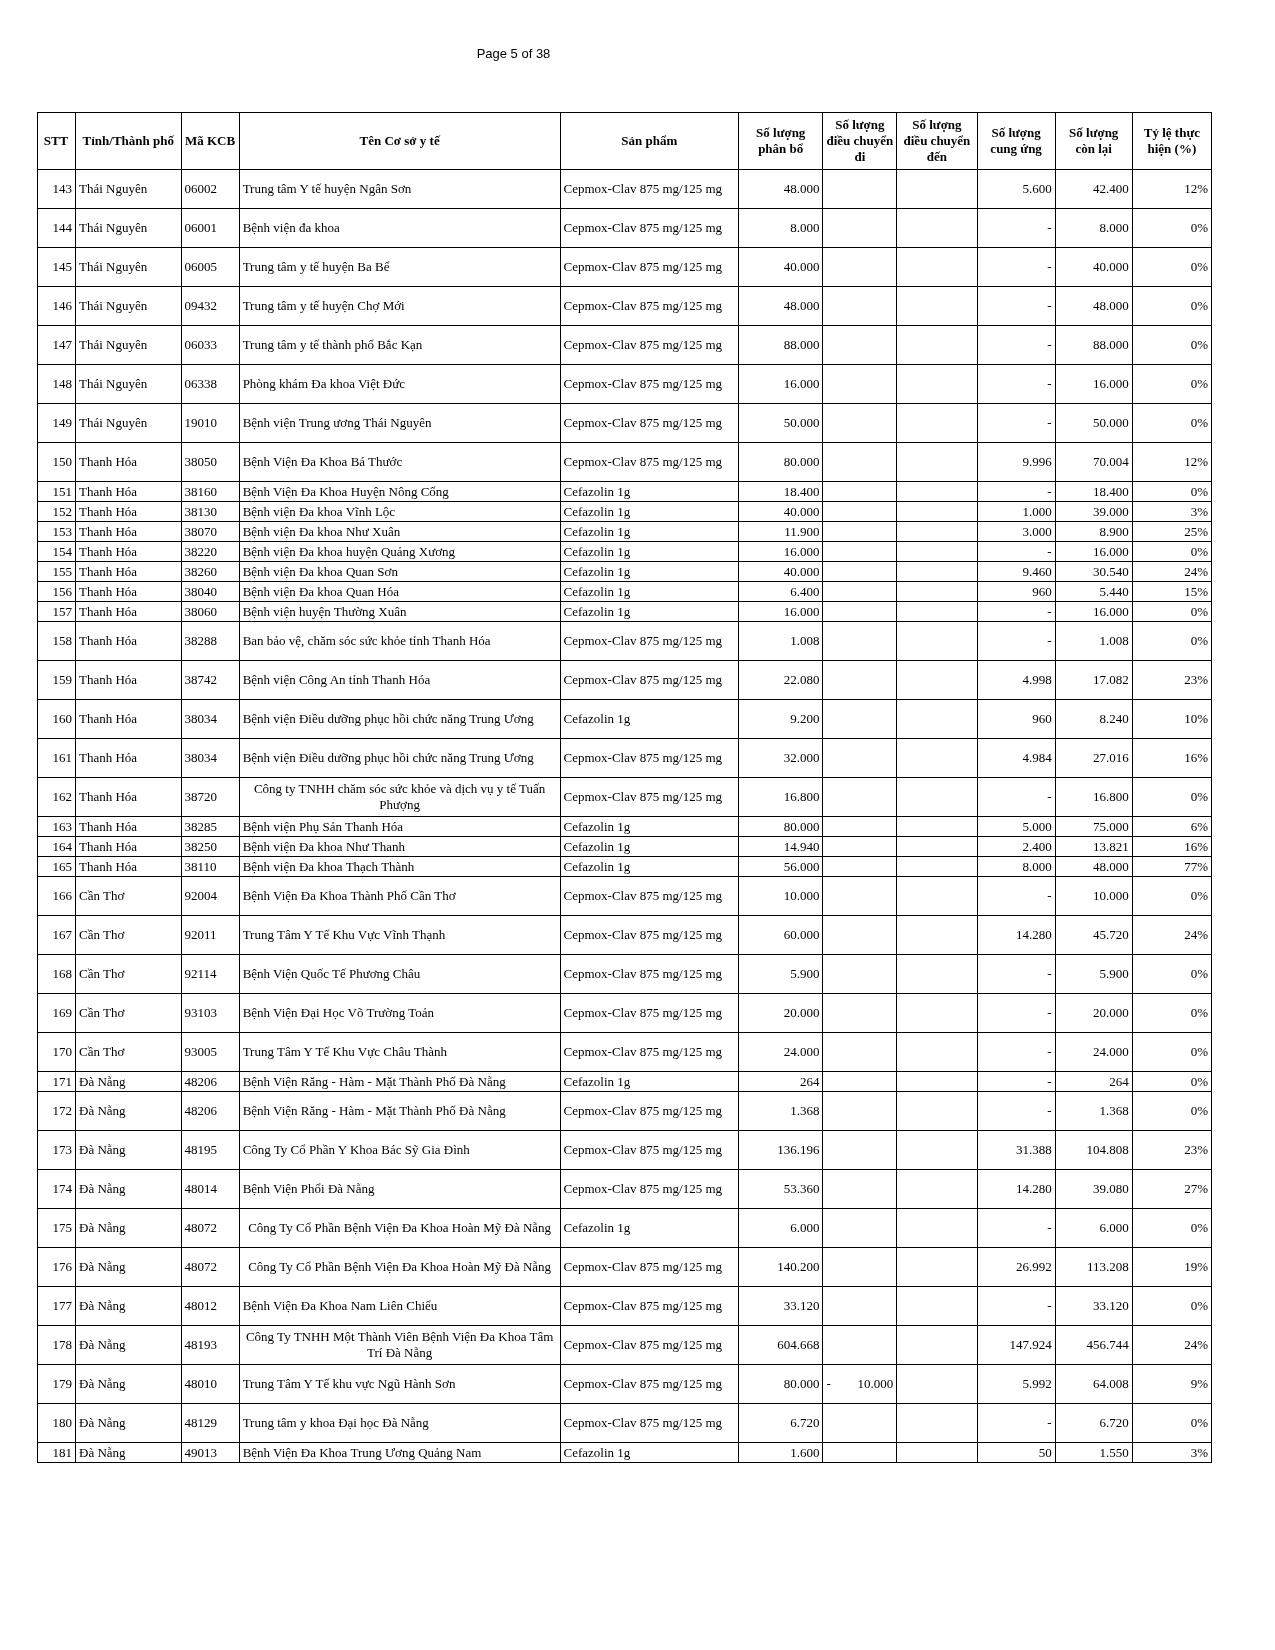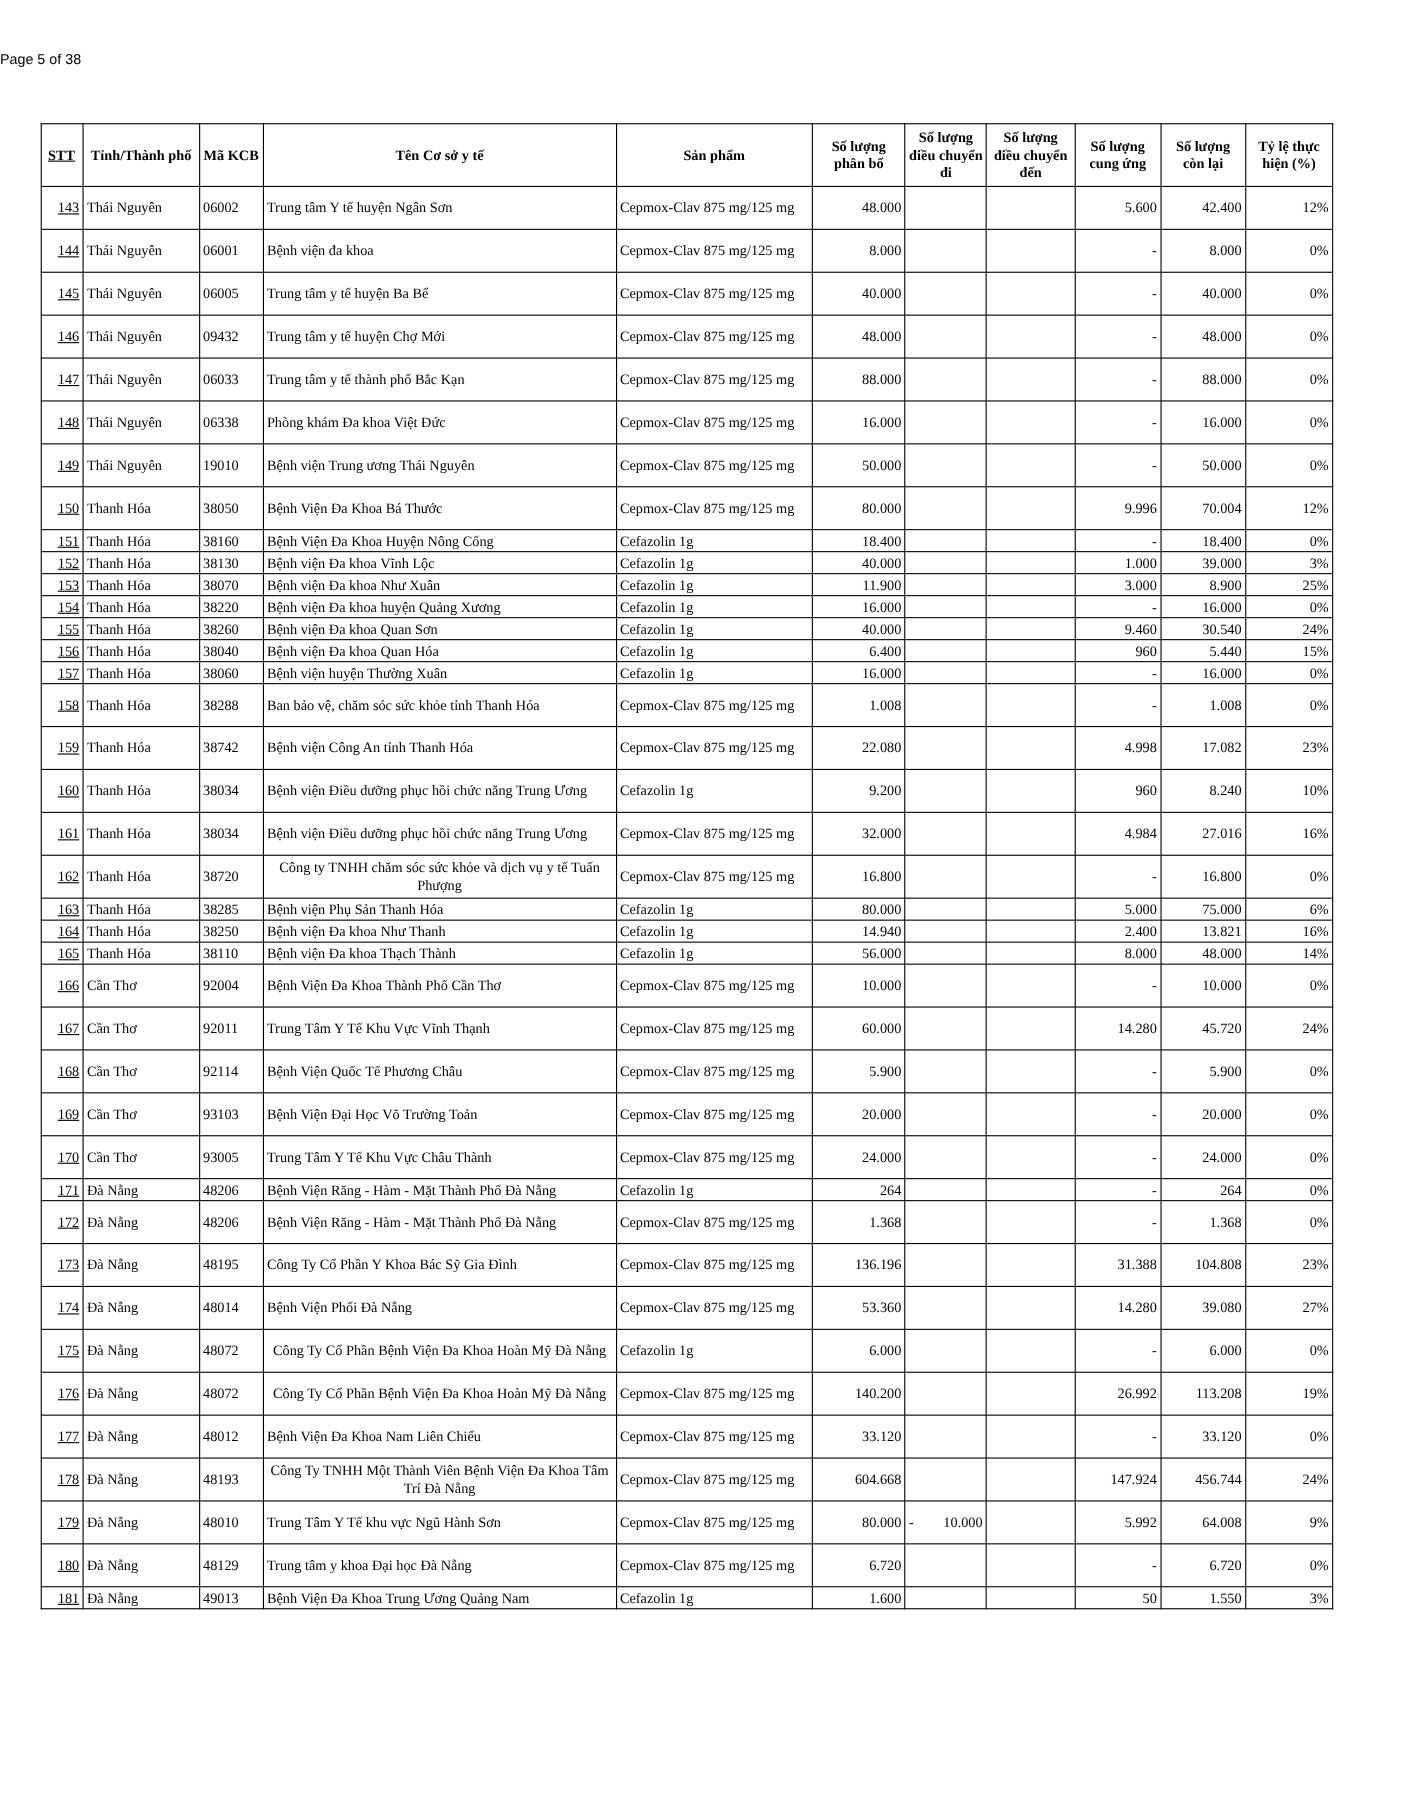--- a/index.html
+++ b/index.html
@@ -1,21 +1,21 @@
 <!DOCTYPE html>
 <html><head>
 <meta charset="utf-8">
 <style>
   html, body { margin: 0; padding: 0; background: #ffffff; }
   body { width: 1275px; height: 1650px; position: relative; font-family: "Liberation Serif", serif; color: #000; }
-  .page-header { position: absolute; top: 46px; left: 0; width: 1027px; font-family: "Liberation Sans", sans-serif; font-size: 13px; }
+  .page-header { position: absolute; top: 46px; left: 0; width: 1027px; text-align: center; font-family: "Liberation Sans", sans-serif; font-size: 13px; }
   table.grid { position: absolute; top: 112px; left: 37px; border-collapse: collapse; table-layout: fixed; width: 1175px; }
   table.grid th, table.grid td { border: 1px solid #000; font-size: 13px; padding: 0 3px; overflow: hidden; line-height: 16px; }
   table.grid th { font-weight: bold; text-align: center; vertical-align: middle; height: 56px; }
-  table.grid th.first, table.grid td.first { padding-left: 2px; text-decoration: underline; }
+  table.grid th.first, table.grid td.first { padding-left: 2px; }
   td.num { text-align: right; }
   td.txt { text-align: left; white-space: nowrap; }
   td.wrap { text-align: center; white-space: normal; }
   tr.tall td { height: 38px; }
   tr.short td { height: 19px; }
   td.transfer { text-align: right; }
   td.transfer .neg { float: left; }
 </style>
 </head>
 <body>
@@ -342,21 +342,21 @@
         <td class="num first">165</td>
         <td class="txt">Thanh Hóa</td>
         <td class="txt">38110</td>
         <td class="txt">Bệnh viện Đa khoa Thạch Thành</td>
         <td class="txt">Cefazolin 1g</td>
         <td class="num">56.000</td>
         <td class="transfer"></td>
         <td class="num"></td>
         <td class="num">8.000</td>
         <td class="num">48.000</td>
-        <td class="num">14%</td>
+        <td class="num">77%</td>
       </tr>
       <tr class="tall">
         <td class="num first">166</td>
         <td class="txt">Cần Thơ</td>
         <td class="txt">92004</td>
         <td class="txt">Bệnh Viện Đa Khoa Thành Phố Cần Thơ</td>
         <td class="txt">Cepmox-Clav 875 mg/125 mg</td>
         <td class="num">10.000</td>
         <td class="transfer"></td>
         <td class="num"></td>

